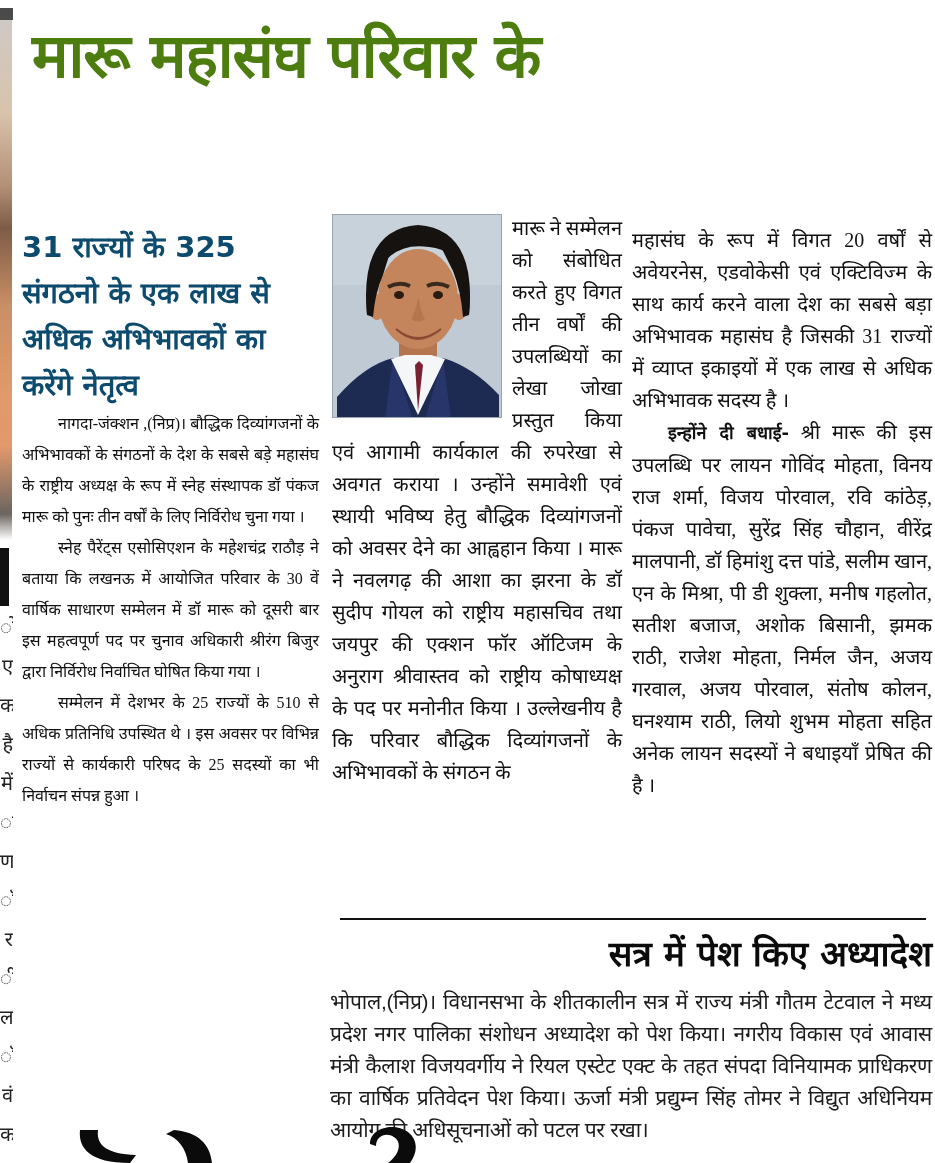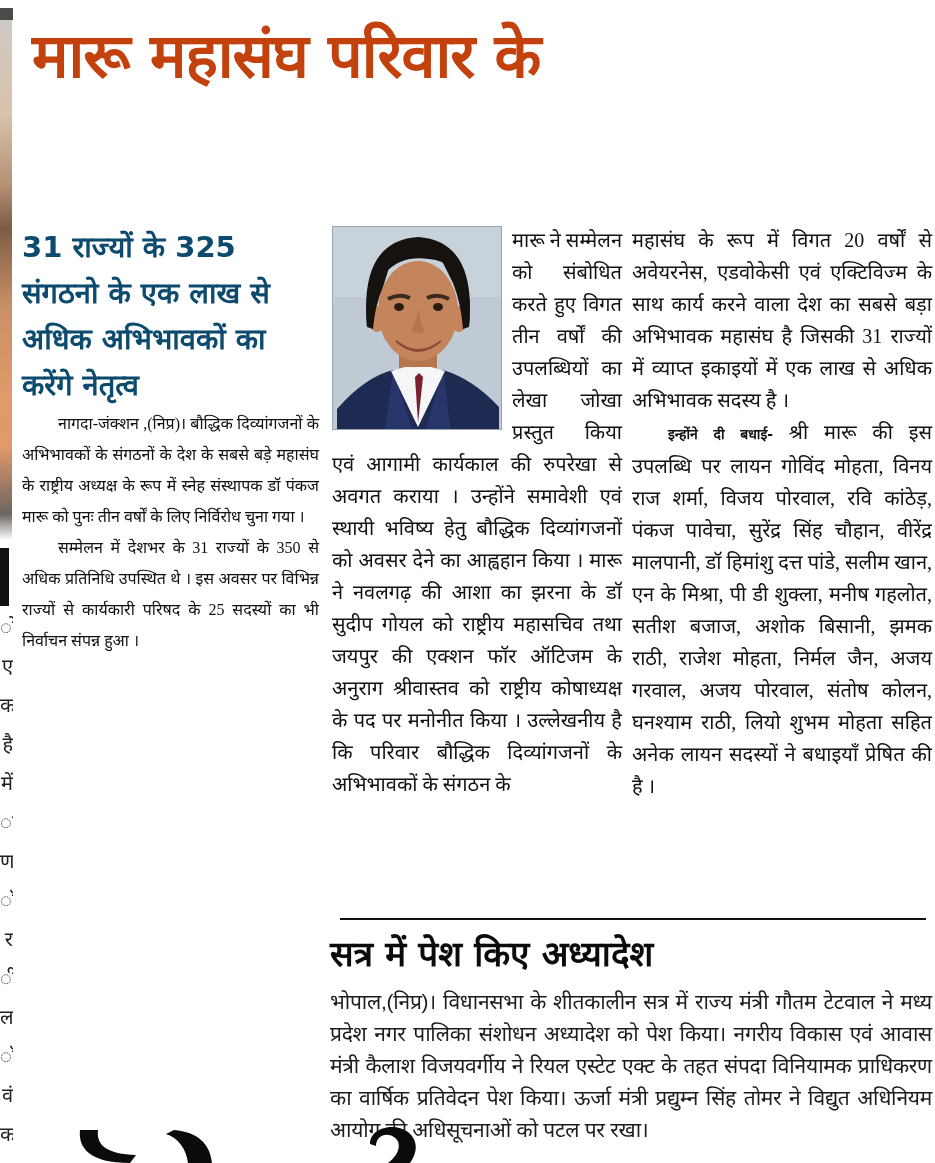--- a/index.html
+++ b/index.html
@@ -13,45 +13,45 @@
   .edge-photo { position:absolute; left:0; top:20px; width:12px; height:520px;
     background:linear-gradient(180deg,#cfc9c4 0%,#d8c3ab 18%,#b39074 32%,#7d5c46 40%,#c98f66 55%,#e09a6b 72%,#e2996b 82%,#6b6560 95%,#ffffff 100%); }
   .edge-letter { position:absolute; left:0; top:548px; width:9px; height:58px; background:#111; }
   .edge-frags { position:absolute; left:0; top:608px; width:13px; text-align:right;
     font-size:20px; line-height:39px; color:#222; white-space:nowrap; overflow:hidden; }
   .edge-frags div { height:39px; overflow:hidden; }
 
   
   .headline { position:absolute; left:32px; top:6px; width:886px;
     font-family:"DejaVu Sans","Liberation Sans",sans-serif;
-    font-weight:bold; font-size:61px; line-height:99px; color:#c2410c; letter-spacing:-1px; }
+    font-weight:bold; font-size:61px; line-height:99px; color:#4d7c0f; letter-spacing:-1px; }
 
   
   .col { position:absolute; text-align:justify; }
   .col-left  { left:22px;  top:224px; width:297px; }
-  .col-mid   { left:332px; top:224px; width:290px;font-family:Liberation Serif, serif; }
+  .col-mid   { left:332px; top:212px; width:290px;font-family:Liberation Serif, serif; }
   .col-right { left:632px; top:224px; width:300px; }
 
   .subhead { font-family:"DejaVu Sans","Liberation Sans",sans-serif; font-weight:bold;
     font-size:29px; line-height:46px; color:#0c4a6e; text-align:left; }
 
   .body-p { font-size:16px; line-height:31px; }
   .col-mid .body-p, .col-right .body-p { font-size:20px; line-height:32px; }
   .indent { text-indent:36px; }
-  .lead-bold { font-family:"DejaVu Sans","Liberation Sans",sans-serif; font-weight:bold; font-size:14px; }
+  .lead-bold { font-family:"DejaVu Sans","Liberation Sans",sans-serif; font-weight:bold; font-size:18px; }
 
   
   .photo { float:left; width:170px; height:204px; margin:2px 10px 4px 0;
     border:1px solid #9aa4ad; background:#bfcad4; overflow:hidden; }
 
   
   .mid-rule { position:absolute; left:340px; top:918px; width:586px; height:2px; background:#111; }
   .bottom-section { position:absolute; left:330px; top:926px; width:602px; }
   .bottom-headline { font-family:"DejaVu Sans","Liberation Sans",sans-serif; font-weight:bold;
-    font-size:35px; line-height:56px; text-align:left; color:#0b0b0b; }
+    font-size:35px; line-height:56px; text-align:right; color:#0b0b0b; }
   .bottom-body { margin-top:4px; font-family:"Liberation Sans","DejaVu Sans",sans-serif;
     font-size:21px; line-height:32px; letter-spacing:-0.3px; color:#1c1c1c; text-align:justify; }
 
   
   .next-frag { position:absolute; }
   .frag-a { left:70px; top:1124px; }
   .frag-b { left:360px; top:1124px; }
 </style>
 </head>
 <body>
@@ -80,21 +80,22 @@
     </div>
   </div>
 
   <h1 class="headline">
     <div>मारू महासंघ परिवार के</div>
   </h1>
 
   <div class="col col-left">
     <h2 class="subhead">31 राज्यों के 325 संगठनो के एक लाख से अधिक अभिभावकों का करेंगे नेतृत्व</h2>
     <p class="body-p indent">नागदा-जंक्शन ,(निप्र)। बौद्धिक दिव्यांगजनों के अभिभावकों के संगठनों के देश के सबसे बड़े महासंघ के राष्ट्रीय अध्यक्ष के रूप में स्नेह संस्थापक डॉ पंकज मारू को पुनः तीन वर्षों के लिए निर्विरोध चुना गया ।</p>
-    <p class="body-p indent">सम्मेलन में देशभर के 31 राज्यों के 350 से अधिक प्रतिनिधि उपस्थित थे । इस अवसर पर विभिन्न राज्यों से कार्यकारी परिषद के 25 सदस्यों का भी निर्वाचन संपन्न हुआ ।</p>
+    <p class="body-p indent">स्नेह पैरेंट्स एसोसिएशन के महेशचंद्र राठौड़ ने बताया कि लखनऊ में आयोजित परिवार के 30 वें वार्षिक साधारण सम्मेलन में डॉ मारू को दूसरी बार इस महत्वपूर्ण पद पर चुनाव अधिकारी श्रीरंग बिजुर द्वारा निर्विरोध निर्वाचित घोषित किया गया ।</p>
+    <p class="body-p indent">सम्मेलन में देशभर के 25 राज्यों के 510 से अधिक प्रतिनिधि उपस्थित थे । इस अवसर पर विभिन्न राज्यों से कार्यकारी परिषद के 25 सदस्यों का भी निर्वाचन संपन्न हुआ ।</p>
   </div>
 
   <div class="col col-mid">
     <div class="photo">
       <svg width="170" height="204" viewBox="0 0 170 204" xmlns="http://www.w3.org/2000/svg">
         <rect x="0" y="0" width="170" height="204" fill="#bfcad4"></rect>
         <rect x="0" y="0" width="170" height="70" fill="#c8d2da"></rect>
 
         <path d="M4,204 L4,182 Q32,150 60,143 L110,143 Q140,152 166,180 L166,204 Z" fill="#1d2a52"></path>
         <path d="M60,143 L52,204 L80,204 Z" fill="#27356b"></path>

